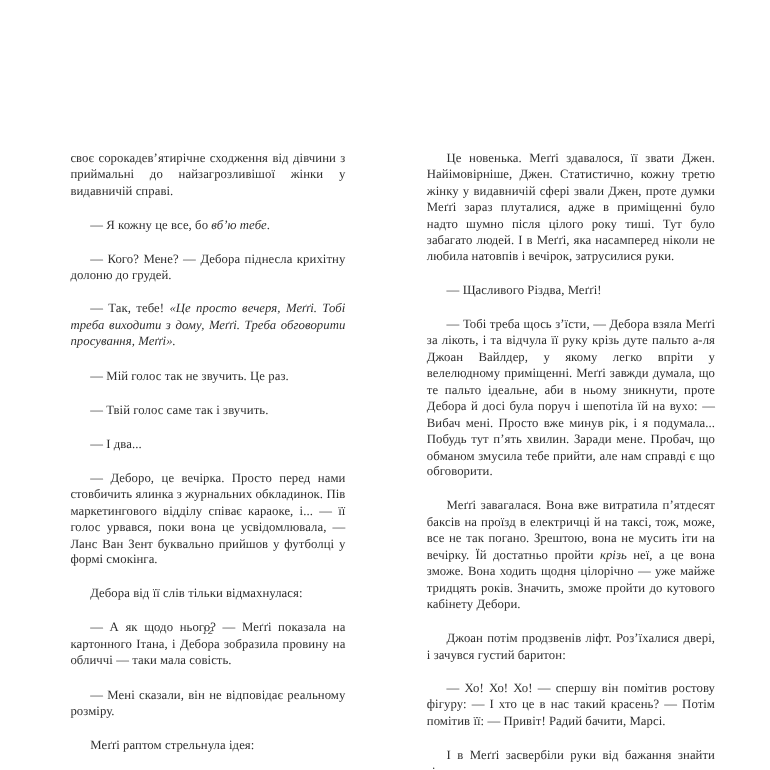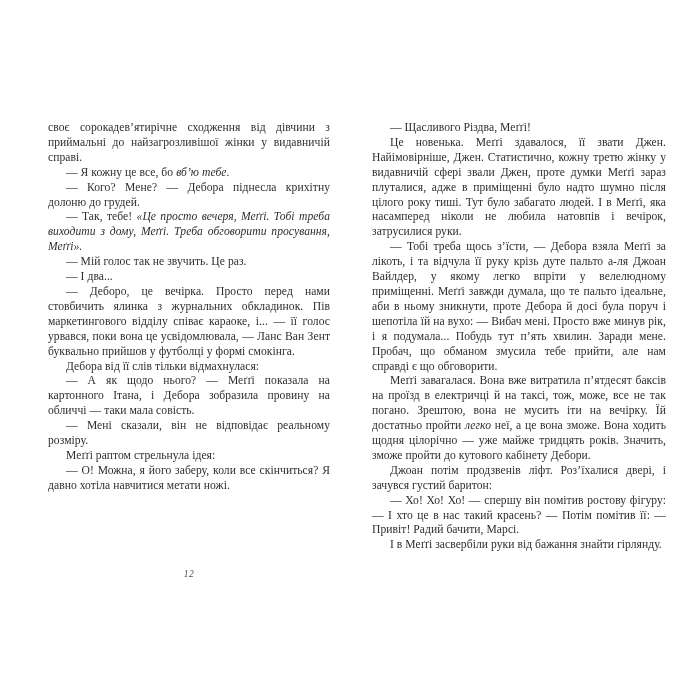--- a/index.html
+++ b/index.html
@@ -23,21 +23,21 @@
     top: 121px;
     font-size: 11.6px;
     line-height: 14.9px;
     text-align: justify;
     color: #2e2e2e;
     letter-spacing: 0.05px;
   }
   .text-column.left  { left: 48px;  width: 282px; }
   .text-column.right { left: 372px; width: 294px; }
   .text-column p {
-    margin: 0;
+    margin: 16px;
     padding: 0;
   }
   .text-column p.indent { text-indent: 18px; }
   .text-column em { font-style: italic; }
   .page-number {
     position: absolute;
     top: 569px;
     left: 48px;
     width: 282px;
     text-align: center;
@@ -51,34 +51,35 @@
 <body>
 
 <div class="spread">
 
   <div class="text-column left" id="left-col">
       <p class="para"><span>своє сорокадев’ятирічне сходження від дівчини з приймальні до найзагрозливішої жінки у видавничій справі.</span></p>
       <p class="para indent"><span>— Я кожну це все, бо </span><em>вб’ю тебе</em><span>.</span></p>
       <p class="para indent"><span>— Кого? Мене? — Дебора піднесла крихітну долоню до грудей.</span></p>
       <p class="para indent"><span>— Так, тебе! </span><em>«Це просто вечеря, Меґґі. Тобі треба виходити з дому, Меґґі. Треба обговорити просування, Меґґі».</em></p>
       <p class="para indent"><span>— Мій голос так не звучить. Це раз.</span></p>
+      <p class="para indent"><span>— Твій голос саме так і звучить.</span></p>
       <p class="para indent"><span>— І два...</span></p>
       <p class="para indent"><span>— Деборо, це вечірка. Просто перед нами стовбичить ялинка з журнальних обкладинок. Пів маркетингового відділу співає караоке, і... — її голос урвався, поки вона це усвідомлювала, — Ланс Ван Зент буквально прийшов у футболці у формі смокінга.</span></p>
       <p class="para indent"><span>Дебора від її слів тільки відмахнулася:</span></p>
       <p class="para indent"><span>— А як щодо нього? — Меґґі показала на картонного Ітана, і Дебора зобразила провину на обличчі — таки мала совість.</span></p>
       <p class="para indent"><span>— Мені сказали, він не відповідає реальному розміру.</span></p>
       <p class="para indent"><span>Меґґі раптом стрельнула ідея:</span></p>
       <p class="para indent"><span>— О! Можна, я його заберу, коли все скінчиться? Я давно хотіла навчитися метати ножі.</span></p>
     </div>
 
   <div class="text-column right" id="right-col">
+      <p class="para indent"><span>Це новенька. Меґґі здавалося, її звати Джен. Найімовірніше, Джен. Статистично, кожну третю жінку у видавничій сфері звали Джен, проте думки Меґґі зараз плуталися, адже в приміщенні було надто шумно після цілого року тиші. Тут було забагато людей. І в Меґґі, яка насамперед ніколи не любила натовпів і вечірок, затрусилися руки.</span></p>
       <p class="para indent"><span>— Щасливого Різдва, Меґґі!</span></p>
-      <p class="para indent"><span>Це новенька. Меґґі здавалося, її звати Джен. Найімовірніше, Джен. Статистично, кожну третю жінку у видавничій сфері звали Джен, проте думки Меґґі зараз плуталися, адже в приміщенні було надто шумно після цілого року тиші. Тут було забагато людей. І в Меґґі, яка насамперед ніколи не любила натовпів і вечірок, затрусилися руки.</span></p>
       <p class="para indent"><span>— Тобі треба щось з’їсти, — Дебора взяла Меґґі за лікоть, і та відчула її руку крізь дуте пальто а-ля Джоан Вайлдер, у якому легко впріти у велелюдному приміщенні. Меґґі завжди думала, що те пальто ідеальне, аби в ньому зникнути, проте Дебора й досі була поруч і шепотіла їй на вухо: — Вибач мені. Просто вже минув рік, і я подумала... Побудь тут п’ять хвилин. Заради мене. Пробач, що обманом змусила тебе прийти, але нам справді є що обговорити.</span></p>
-      <p class="para indent"><span>Меґґі завагалася. Вона вже витратила п’ятдесят баксів на проїзд в електричці й на таксі, тож, може, все не так погано. Зрештою, вона не мусить іти на вечірку. Їй достатньо пройти </span><em>легко</em><span> неї, а це вона зможе. Вона ходить щодня цілорічно — уже майже тридцять років. Значить, зможе пройти до кутового кабінету Дебори.</span></p>
+      <p class="para indent"><span>Меґґі завагалася. Вона вже витратила п’ятдесят баксів на проїзд в електричці й на таксі, тож, може, все не так погано. Зрештою, вона не мусить іти на вечірку. Їй достатньо пройти </span><em>крізь</em><span> неї, а це вона зможе. Вона ходить щодня цілорічно — уже майже тридцять років. Значить, зможе пройти до кутового кабінету Дебори.</span></p>
       <p class="para indent"><span>Джоан потім продзвенів ліфт. Роз’їхалися двері, і зачувся густий баритон:</span></p>
       <p class="para indent"><span>— Хо! Хо! Хо! — спершу він помітив ростову фігуру: — І хто це в нас такий красень? — Потім помітив її: — Привіт! Радий бачити, Марсі.</span></p>
       <p class="para indent"><span>І в Меґґі засвербіли руки від бажання знайти гірлянду.</span></p>
     </div>
 
   <div class="page-number">12</div>
 
 </div>
 
 </body></html>

